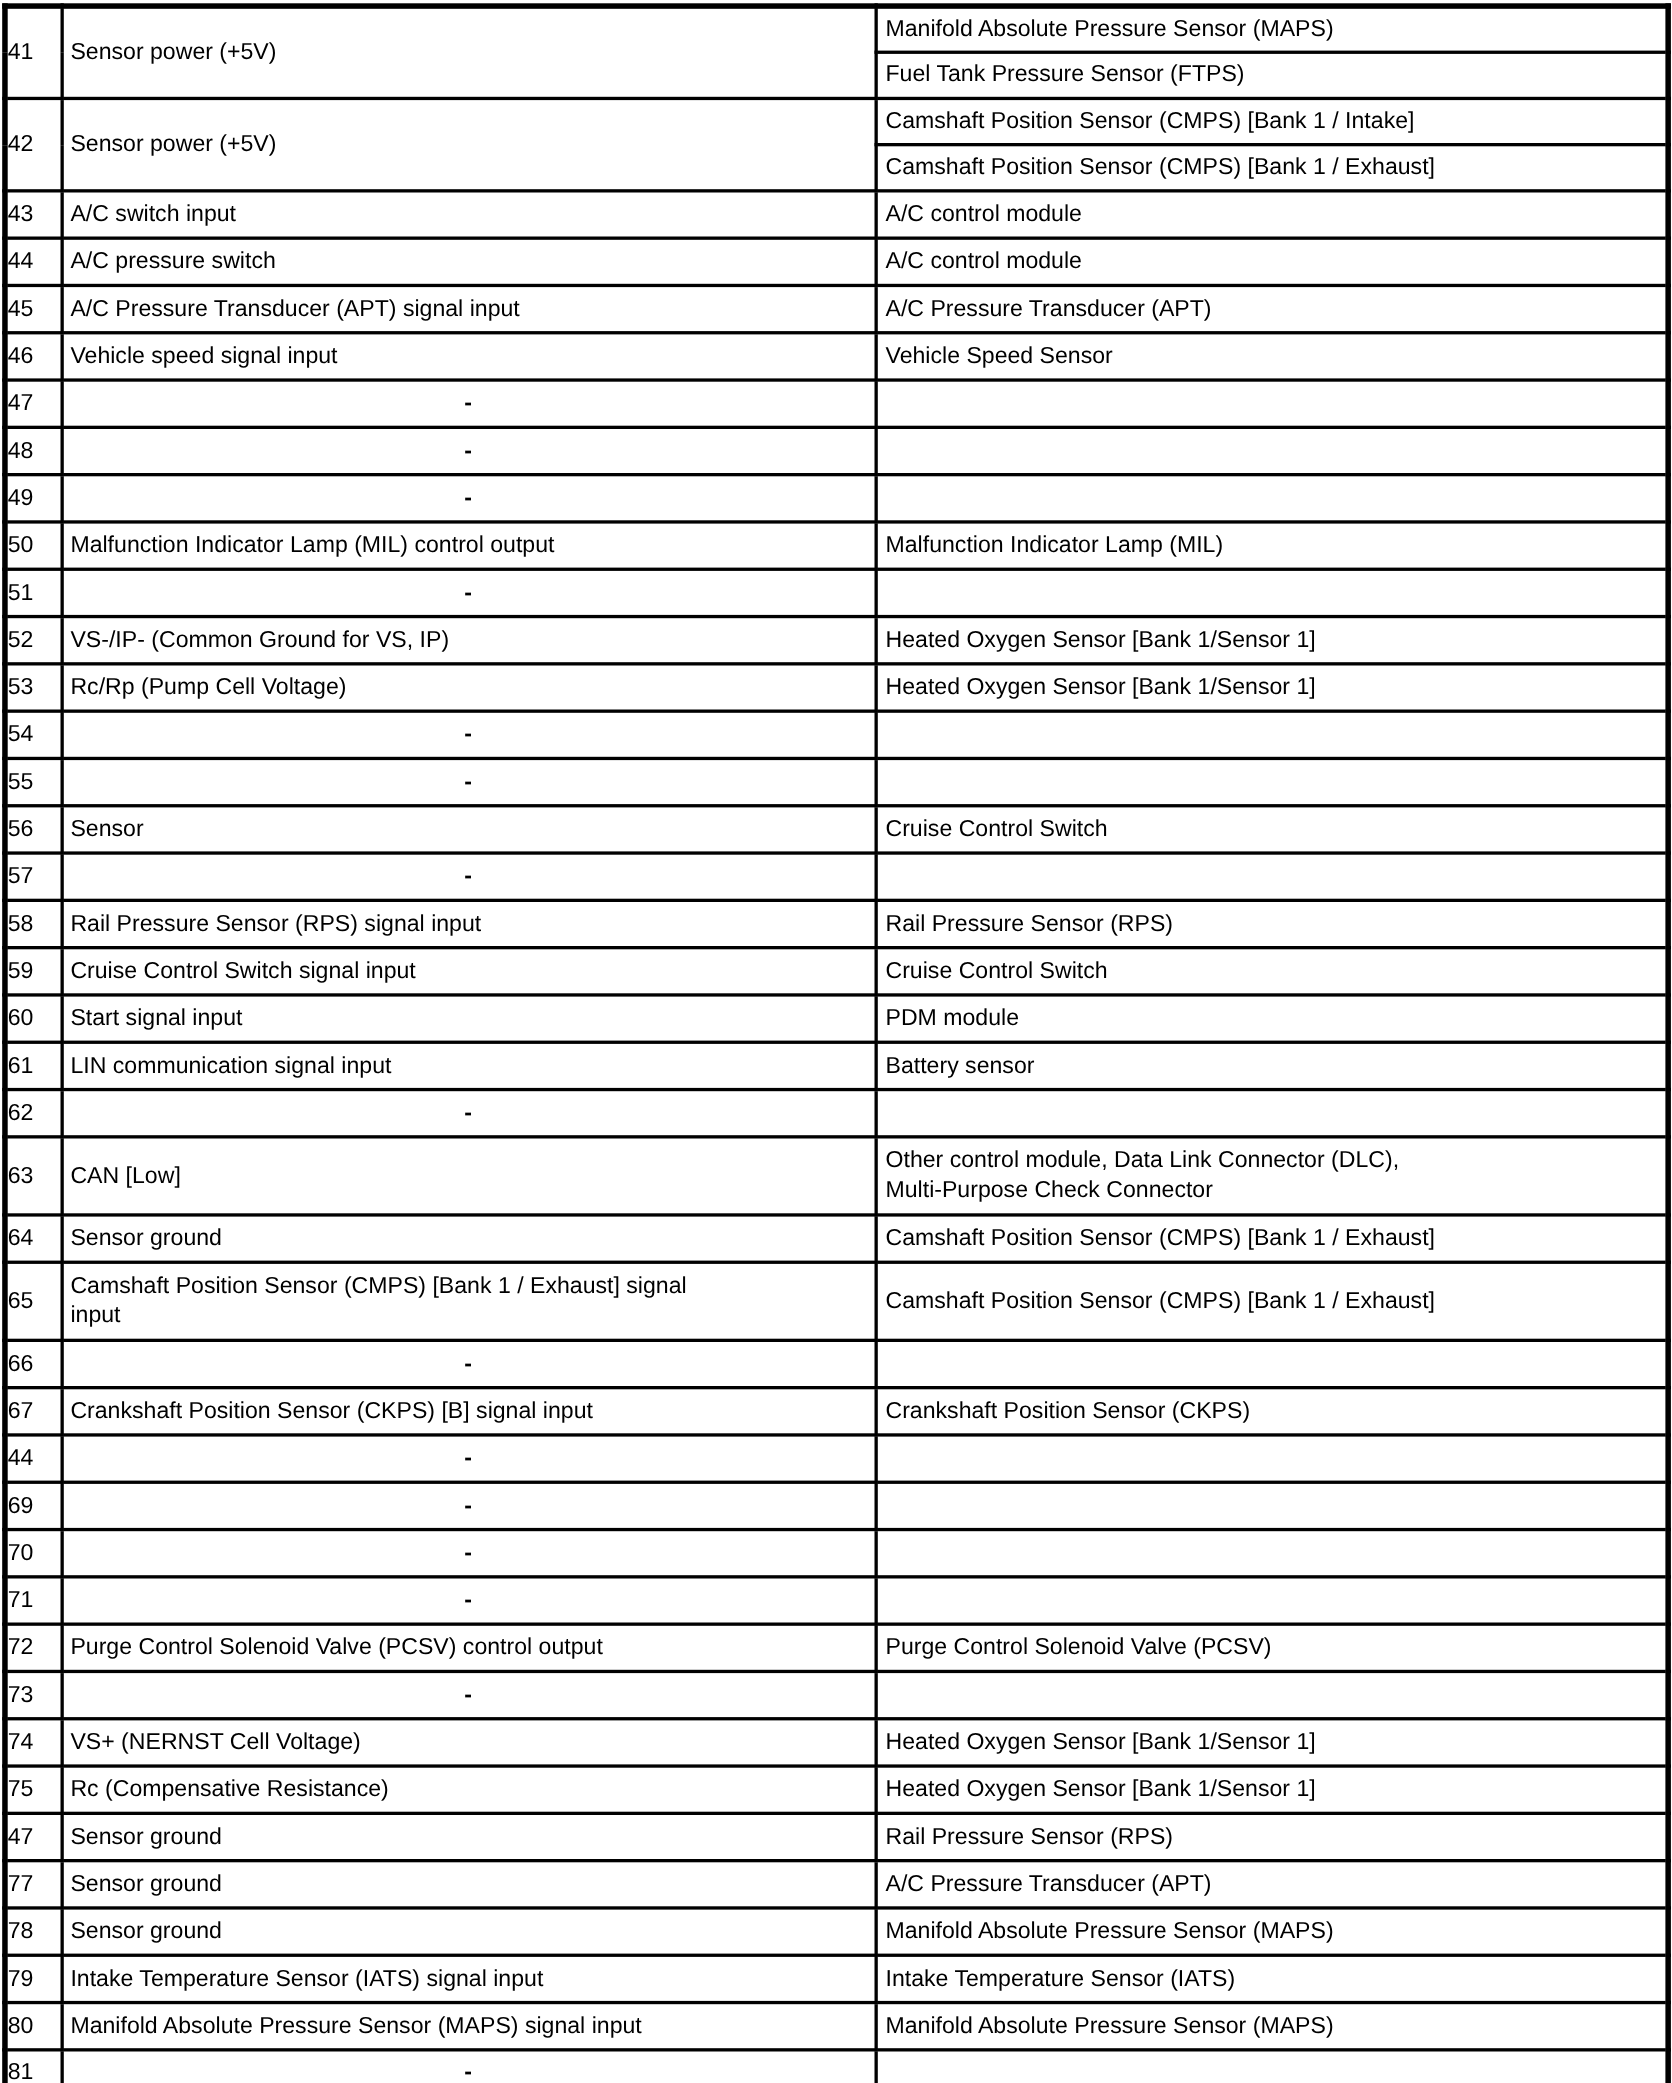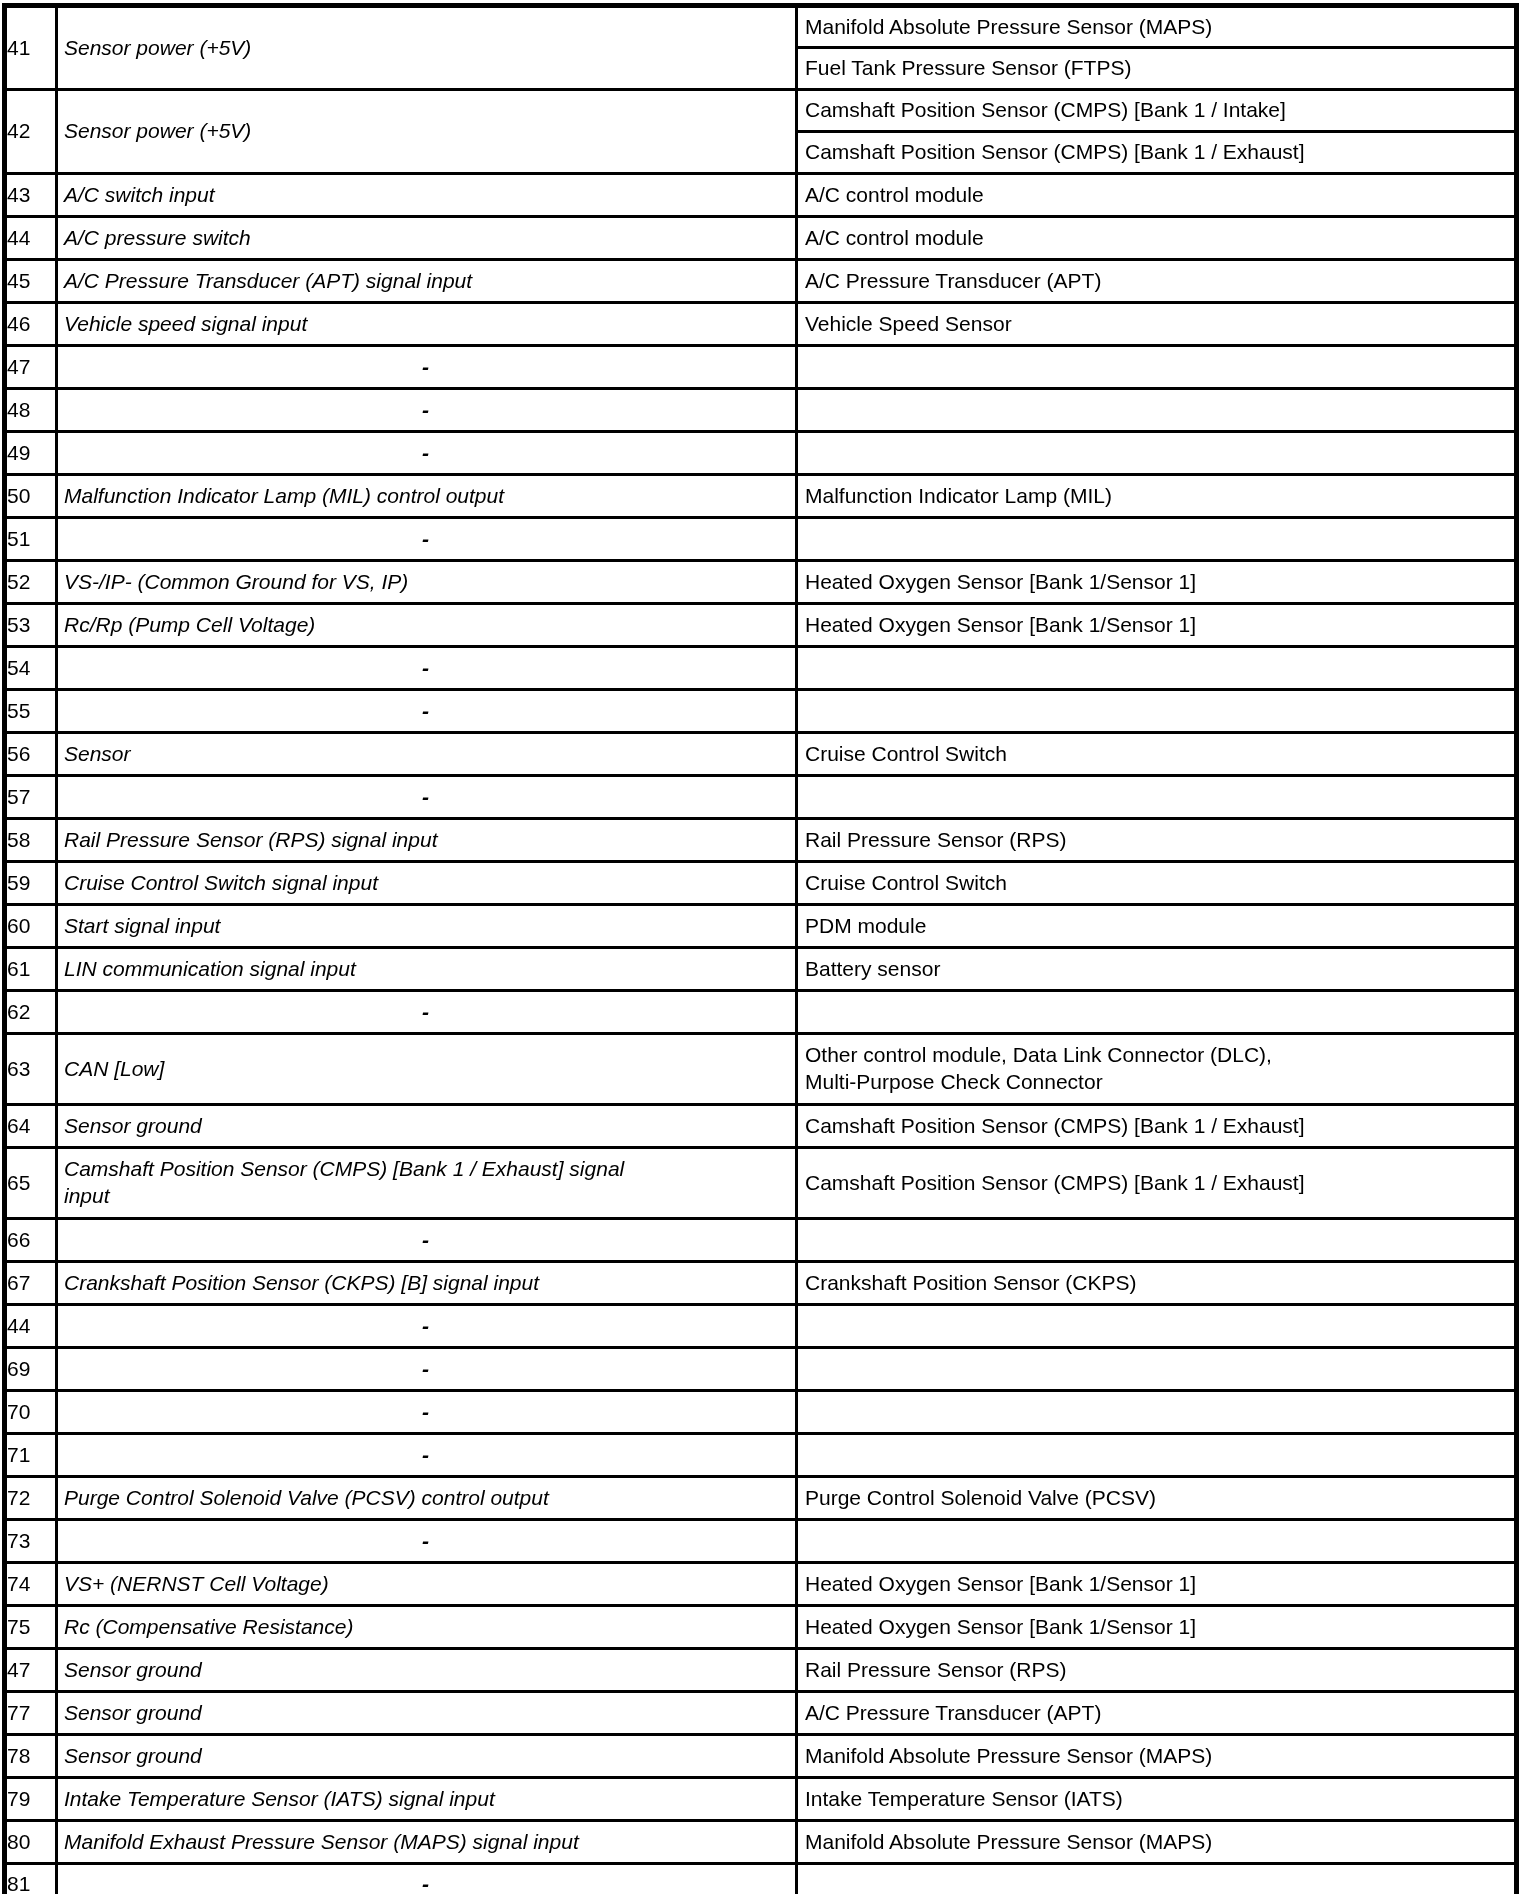--- a/index.html
+++ b/index.html
@@ -30,21 +30,20 @@
     background: #ffffff;
   }
   td.c-pin {
     text-align: left;
     padding: 0;
   }
   td.c-desc {
     padding: 2px 8px 2px 6px;
     white-space: pre-line;
     text-align: left;
-    font-style: italic;
   }
   td.c-desc.dash {
     text-align: center;
     font-weight: bold;
   }
   td.c-conn {
     padding: 2px 8px 2px 7px;
     white-space: pre-line;
     text-align: left;
   }
@@ -260,21 +259,21 @@
         <td class="c-desc" rowspan="1">Sensor ground</td>
         <td class="c-conn">Manifold Absolute Pressure Sensor (MAPS)</td>
       </tr>
       <tr class="r">
         <td class="c-pin" rowspan="1">79</td>
         <td class="c-desc" rowspan="1">Intake Temperature Sensor (IATS) signal input</td>
         <td class="c-conn">Intake Temperature Sensor (IATS)</td>
       </tr>
       <tr class="r">
         <td class="c-pin" rowspan="1">80</td>
-        <td class="c-desc" rowspan="1">Manifold Exhaust Pressure Sensor (MAPS) signal input</td>
+        <td class="c-desc" rowspan="1">Manifold Absolute Pressure Sensor (MAPS) signal input</td>
         <td class="c-conn">Manifold Absolute Pressure Sensor (MAPS)</td>
       </tr>
       <tr class="r">
         <td class="c-pin" rowspan="1">81</td>
         <td class="c-desc dash" rowspan="1">-</td>
         <td class="c-conn"></td>
       </tr>
     </tbody>
 </table>
 

